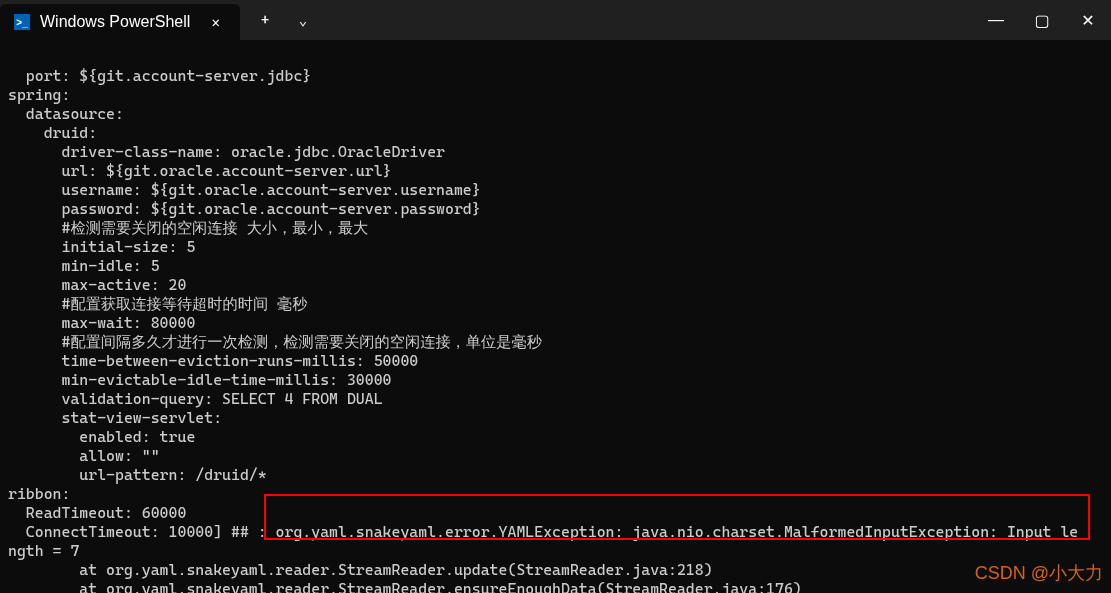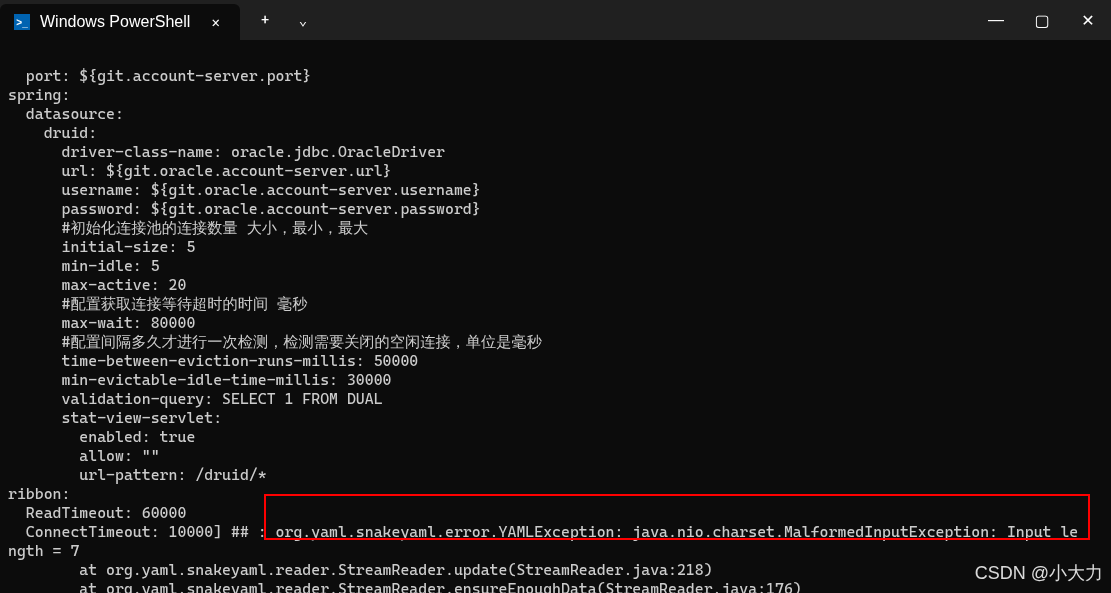--- a/index.html
+++ b/index.html
@@ -96,21 +96,21 @@
       left: 264px;
       top: 494px;
       width: 826px;
       height: 46px;
       pointer-events: none;
     }
     .watermark {
       position: absolute;
       right: 8px;
       bottom: 8px;
-      color: #ffffff;
+      color: #f97316;
       font-size: 18px;
       font-family: 'Microsoft YaHei','Segoe UI', sans-serif;
       opacity: 0.85;
     }
   </style>
 </head>
 <body>
 
 <div class="titlebar">
   <div class="tab">
@@ -124,38 +124,38 @@
   </div>
   <div class="spacer"></div>
   <div class="win-controls">
     <span class="win-btn">—</span>
     <span class="win-btn">▢</span>
     <span class="win-btn">✕</span>
   </div>
 </div>
 
 <div class="terminal">
-<span>  port: ${git.account-server.port}</span>
+<span>  port: ${git.account-server.jdbc}</span>
 <span>spring:</span>
 <span>  datasource:</span>
 <span>    druid:</span>
 <span>      driver-class-name: oracle.jdbc.OracleDriver</span>
 <span>      url: ${git.oracle.account-server.url}</span>
 <span>      username: ${git.oracle.account-server.username}</span>
 <span>      password: ${git.oracle.account-server.password}</span>
-<span>      #初始化连接池的连接数量 大小，最小，最大</span>
+<span>      #检测需要关闭的空闲连接 大小，最小，最大</span>
 <span>      initial-size: 5</span>
 <span>      min-idle: 5</span>
 <span>      max-active: 20</span>
 <span>      #配置获取连接等待超时的时间 毫秒</span>
 <span>      max-wait: 80000</span>
 <span>      #配置间隔多久才进行一次检测，检测需要关闭的空闲连接，单位是毫秒</span>
 <span>      time-between-eviction-runs-millis: 50000</span>
 <span>      min-evictable-idle-time-millis: 30000</span>
-<span>      validation-query: SELECT 1 FROM DUAL</span>
+<span>      validation-query: SELECT 4 FROM DUAL</span>
 <span>      stat-view-servlet:</span>
 <span>        enabled: true</span>
 <span>        allow: ""</span>
 <span>        url-pattern: /druid/*</span>
 <span>ribbon:</span>
 <span>  ReadTimeout: 60000</span>
 <span>  ConnectTimeout: 10000] ## : org.yaml.snakeyaml.error.YAMLException: java.nio.charset.MalformedInputException: Input le</span>
 <span>ngth = 7</span>
 <span>        at org.yaml.snakeyaml.reader.StreamReader.update(StreamReader.java:218)</span>
 <span>        at org.yaml.snakeyaml.reader.StreamReader.ensureEnoughData(StreamReader.java:176)</span>

